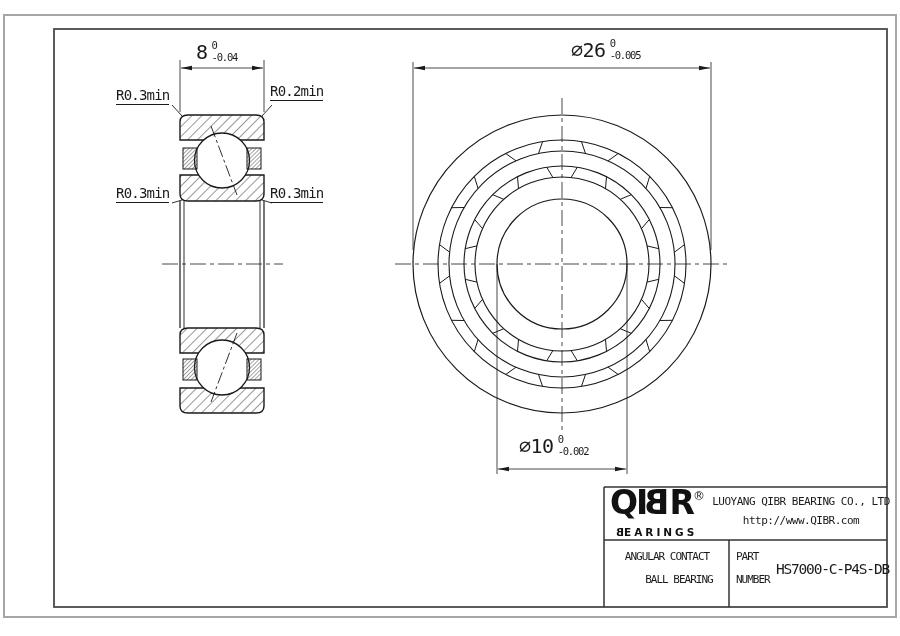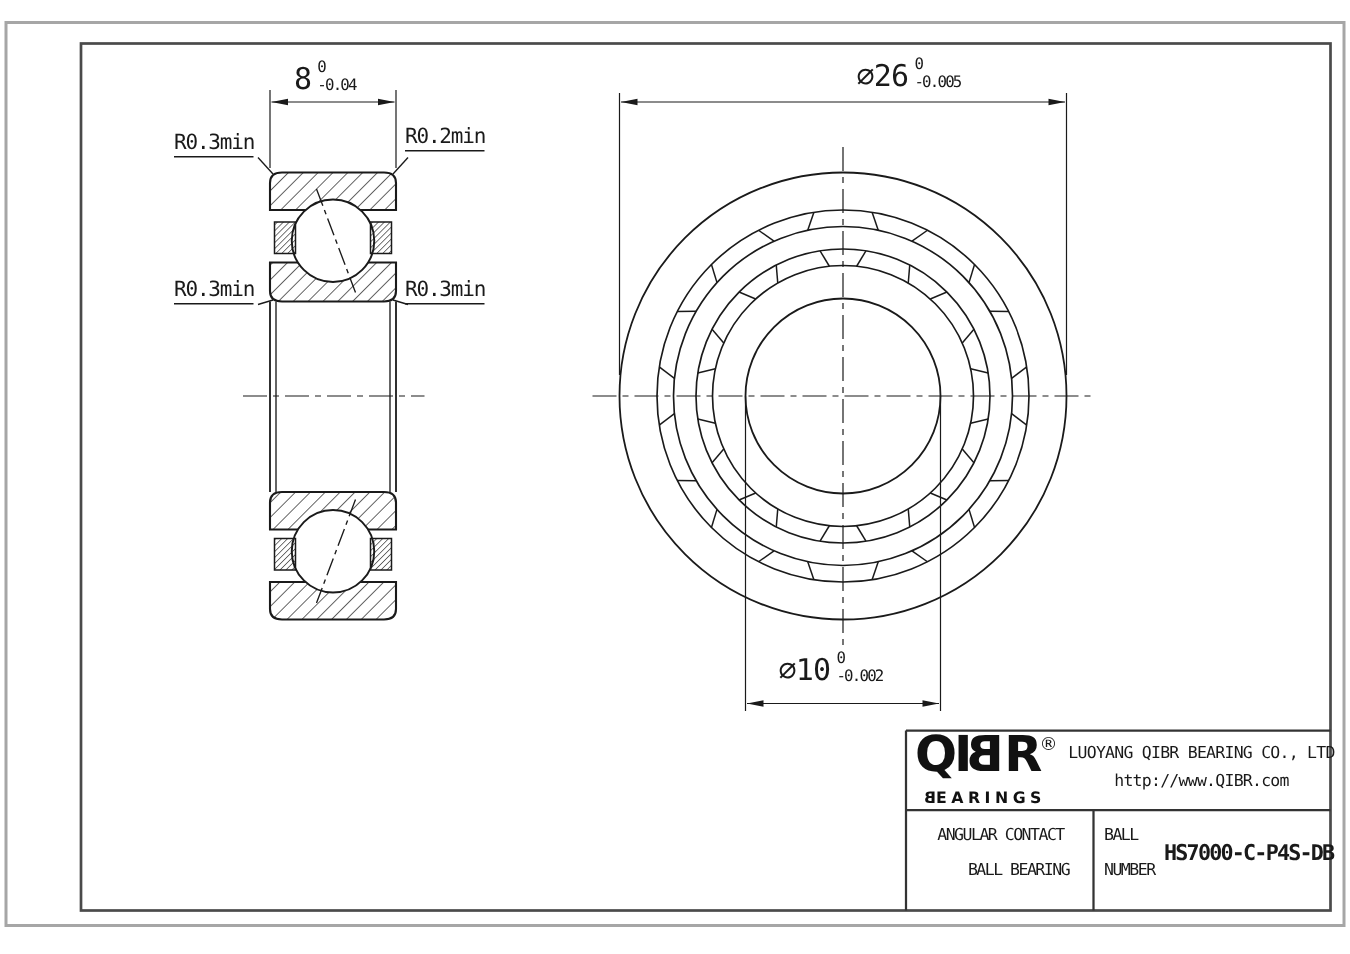--- a/index.html
+++ b/index.html
@@ -17,21 +17,21 @@
           border-bottom:1.2px solid #1a1a1a;padding-bottom:1px;}
   
   .logo-word{font-family:"DejaVu Sans",sans-serif;font-weight:800;font-size:33px;
              letter-spacing:-2px;line-height:1;color:#111;}
   .logo-reg{font-family:"DejaVu Sans",sans-serif;font-weight:400;font-size:12px;
             vertical-align:14px;letter-spacing:0;}
   .logo-sub{font-family:"DejaVu Sans",sans-serif;font-weight:700;font-size:10.5px;
             letter-spacing:3px;color:#111;}
   .tb-small{font-size:11px;letter-spacing:-0.5px;}
   .tb-med{font-size:11px;letter-spacing:-1px;}
-  .tb-part{font-size:14.5px;letter-spacing:-1.2px;font-weight:bold;}
+  .tb-part{font-size:14.5px;letter-spacing:-1.2px;}
   .center{text-align:center;}
   .flipx{display:inline-block;transform:scaleX(-1);}
 </style>
 </head>
 <body>
 
 <div class="sheet">
 
 <svg width="900" height="636" viewBox="0 0 900 636">
   <defs>
@@ -193,17 +193,17 @@
   <span class="logo-word">QI<span class="flipx">B</span>R</span><span class="logo-reg">®</span>
 </div>
 <div class="txt logo-sub" style="left:613px;top:526px;"><span class="flipx">B</span>EARINGS</div>
 
 <div class="txt tb-small center" style="left:711px;top:495px;width:180px;">LUOYANG QIBR BEARING CO., LTD</div>
 <div class="txt tb-small center" style="left:711px;top:514px;width:180px;">http://www.QIBR.com</div>
 
 <div class="txt tb-med center" style="left:606px;top:550px;width:122px;">ANGULAR CONTACT</div>
 <div class="txt tb-med center" style="left:606px;top:573px;width:146px;">BALL BEARING</div>
 
-<div class="txt tb-med" style="left:736px;top:550px;">BALL</div>
+<div class="txt tb-med" style="left:736px;top:550px;">PART</div>
 <div class="txt tb-med" style="left:736px;top:573px;">NUMBER</div>
 <div class="txt tb-part" style="left:776px;top:561px;">HS7000-C-P4S-DB</div>
 
 </div>
 
 </body></html>

